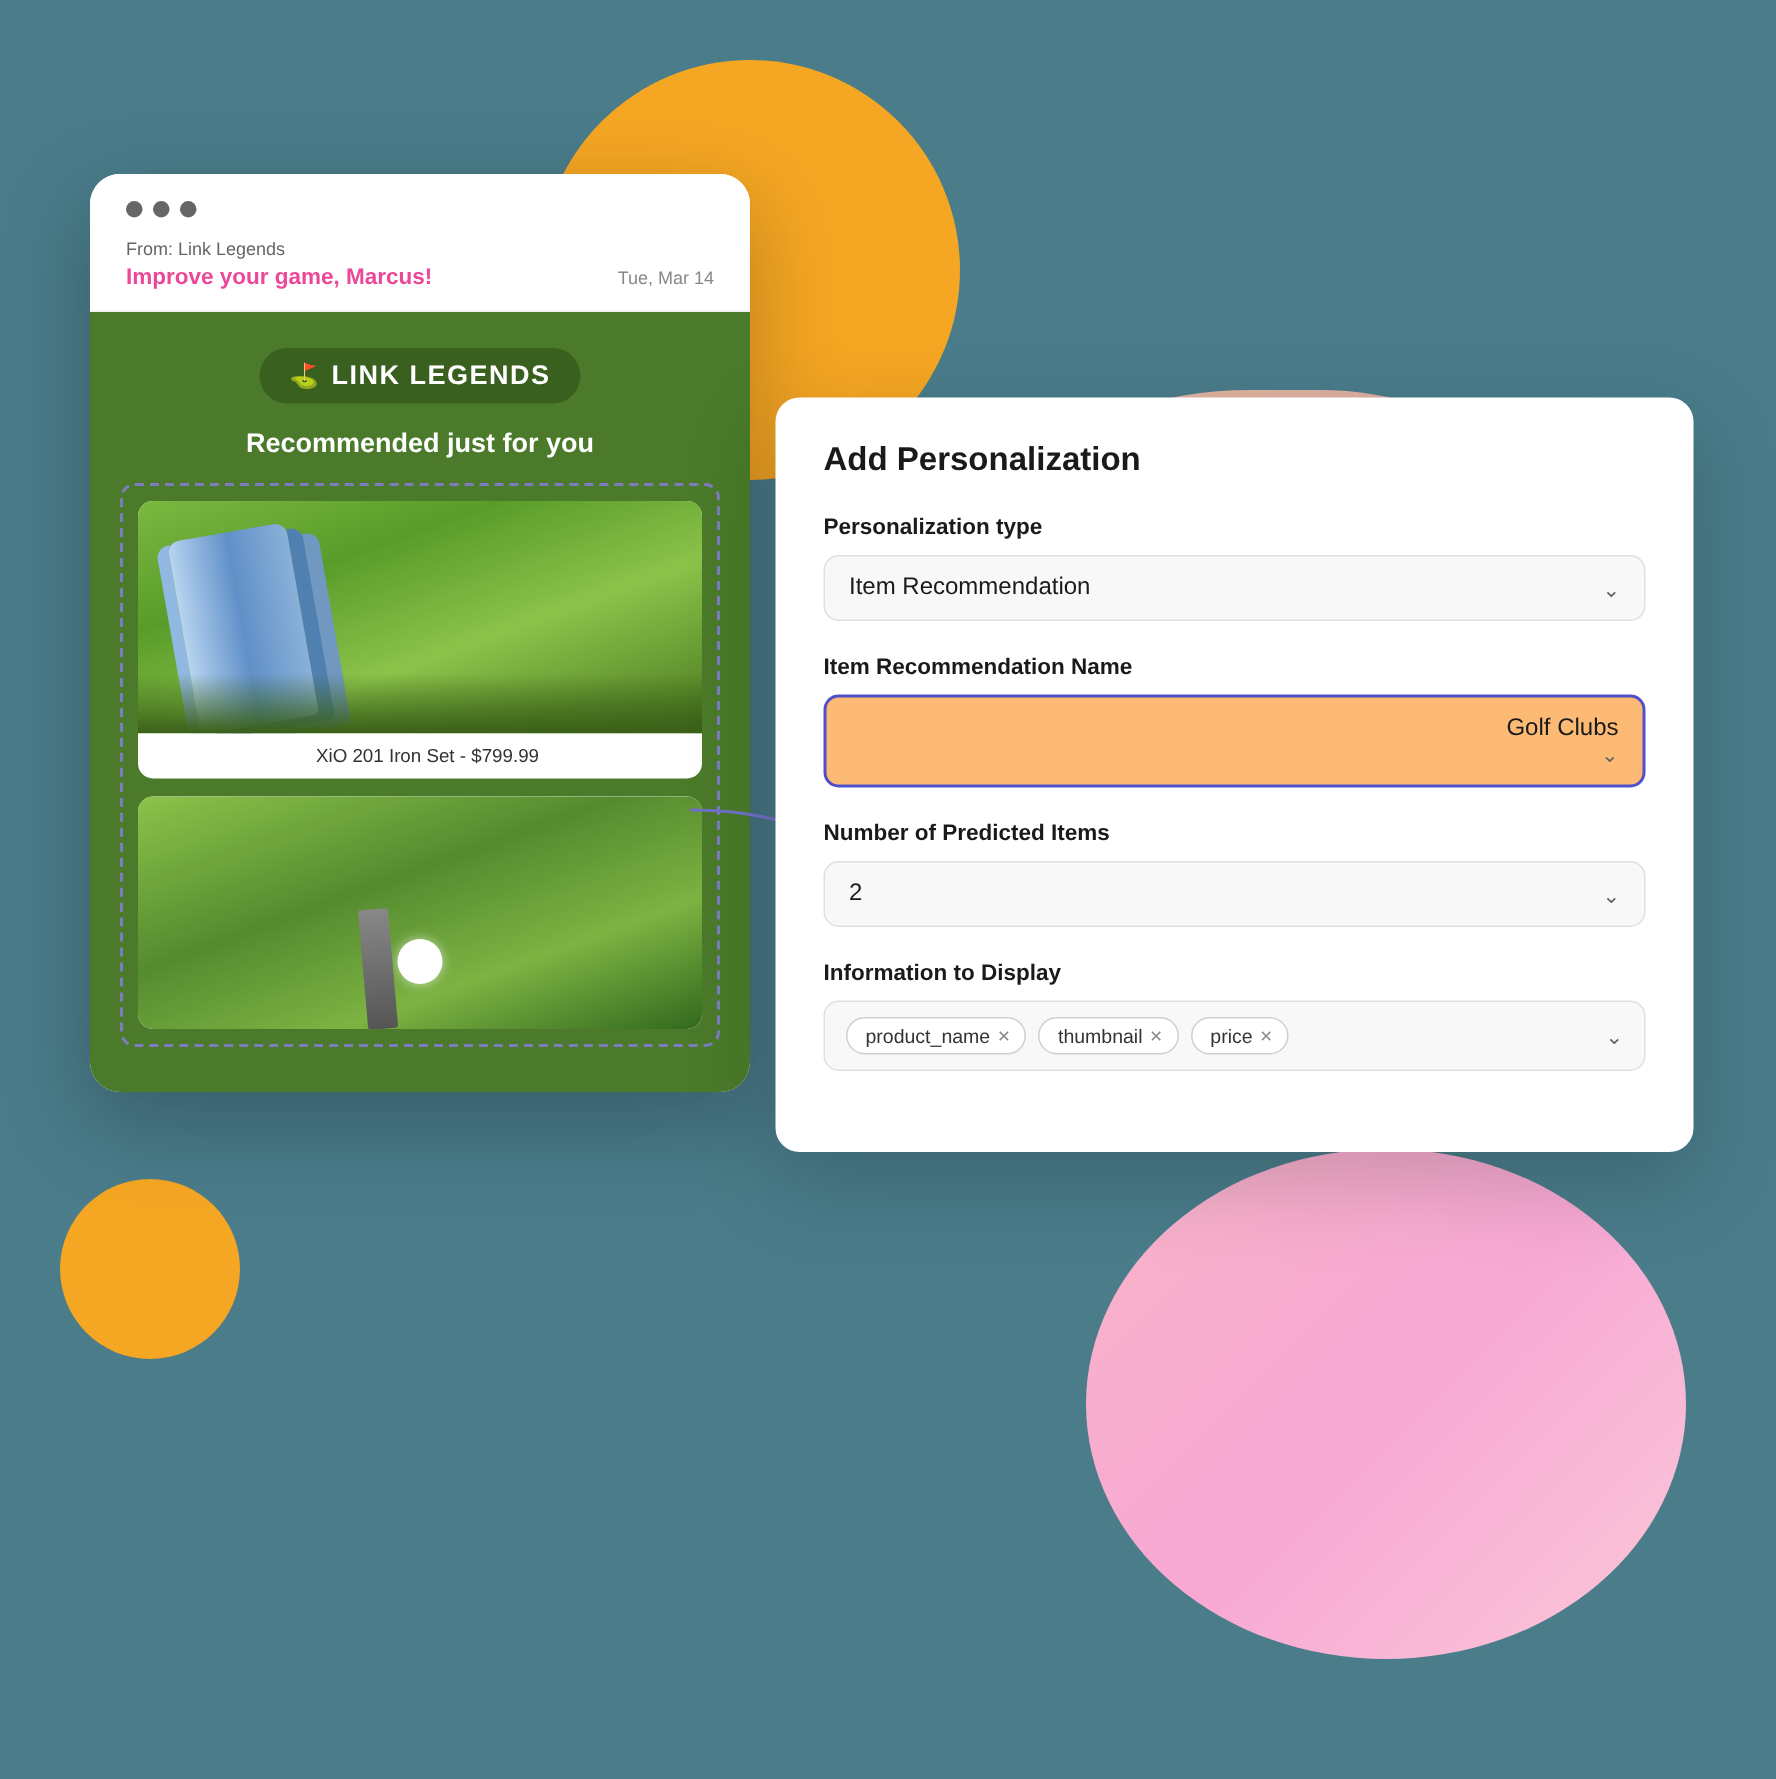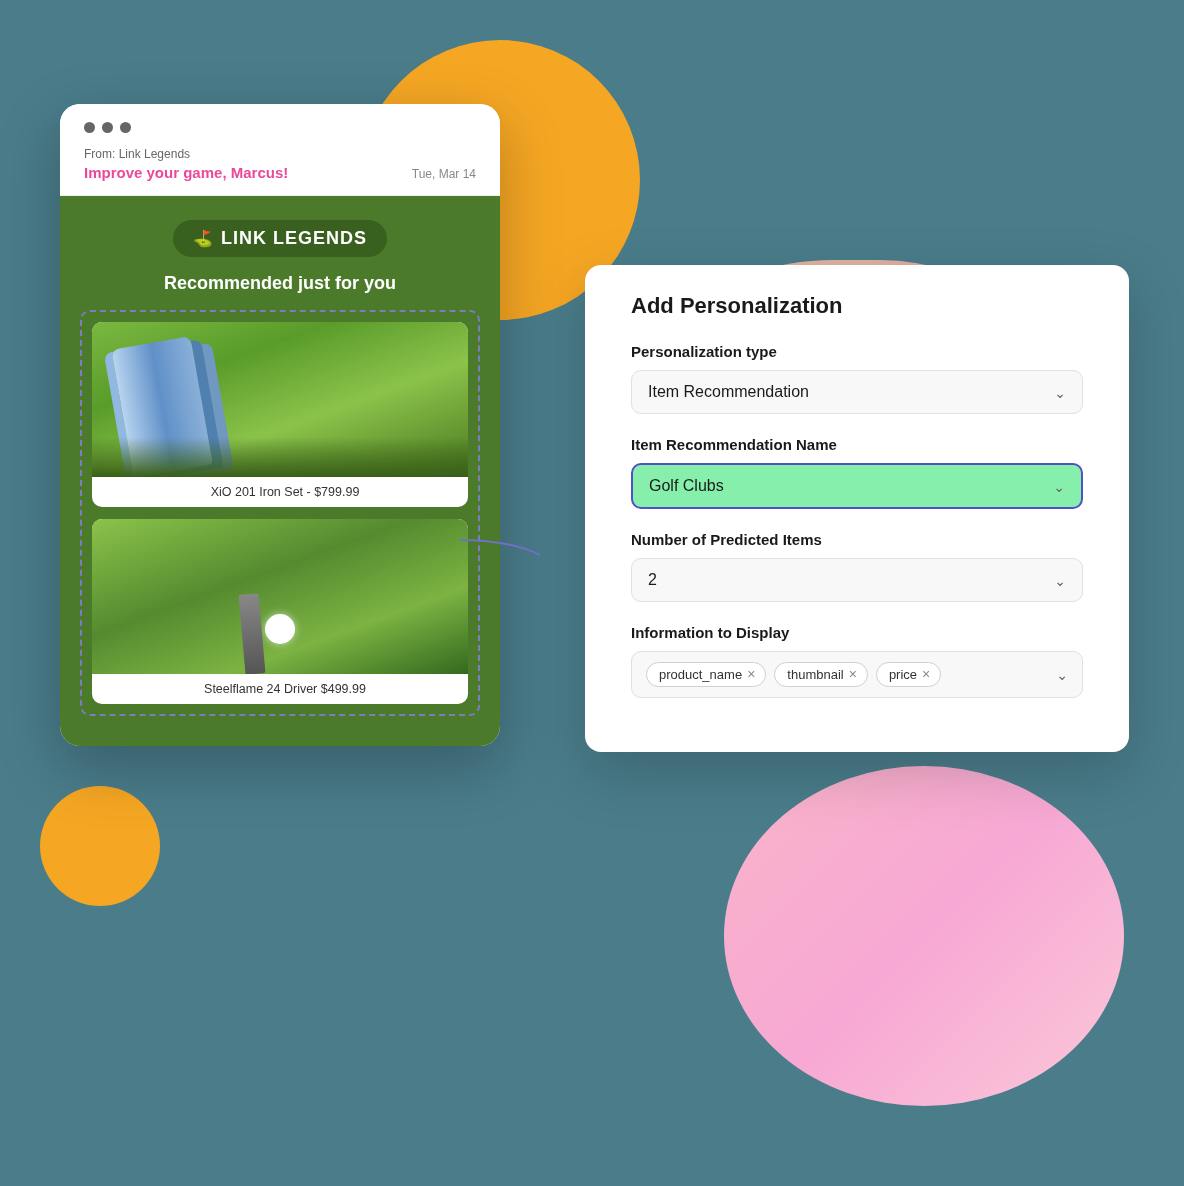--- a/index.html
+++ b/index.html
@@ -55,21 +55,21 @@
       width: 120px;
       height: 120px;
       background: #f5a623;
       border-radius: 50%;
       z-index: 0;
     }
 
     
     .email-card {
       position: absolute;
-      top: 104px;
+      top: 116px;
       left: 60px;
       width: 440px;
       background: #fff;
       border-radius: 20px;
       box-shadow: 0 20px 60px rgba(0,0,0,0.25);
       overflow: hidden;
       z-index: 5;
     }
 
     .email-card-header {
@@ -254,25 +254,25 @@
       color: #333;
       font-weight: 500;
       margin-left: 10px;
     }
 
     
     .personalization-panel {
       position: absolute;
       top: 265px;
       right: 55px;
-      width: 544px;
+      width: 612px;
       background: #fff;
       border-radius: 16px;
       box-shadow: 0 20px 60px rgba(0,0,0,0.18);
-      padding: 28px 46px 32px;
+      padding: 28px 32px 32px;
       z-index: 10;
     }
 
     .panel-title {
       font-size: 22px;
       font-weight: 700;
       color: #1a1a1a;
       margin-bottom: 24px;
     }
 
@@ -295,21 +295,22 @@
       padding: 12px 16px;
       display: flex;
       align-items: flex-end;
       justify-content: space-between;
       background: #f8f8f8;
       cursor: pointer;
     }
 
     .select-field.highlighted {
       border: 2.5px solid #5050c8;
-      background: #86efac;
+      background: #fdba74;
+      flex-direction: column;
     }
 
     .select-value {
       font-size: 16px;
       color: #1a1a1a;
     }
 
     .chevron-icon {
       color: #666;
       font-size: 14px;
@@ -400,21 +401,20 @@
       <div class="product-item">
         <div class="product-img-placeholder">
           <div class="golf-clubs-img"></div>
         </div>
         <div class="product-name">XiO 201 Iron Set -  $799.99</div>
       </div>
       <div class="product-item">
         <div class="product-img-placeholder">
           <div class="driver-img"></div>
         </div>
-        <div class="product-name">Steelflame 24 Driver  $499.99</div>
       </div>
     </div>
   </div>
 </div>
 
 <div class="personalization-panel">
   <div class="panel-title">Add Personalization</div>
 
   <div class="field-group">
     <span class="field-label">Personalization type</span>

